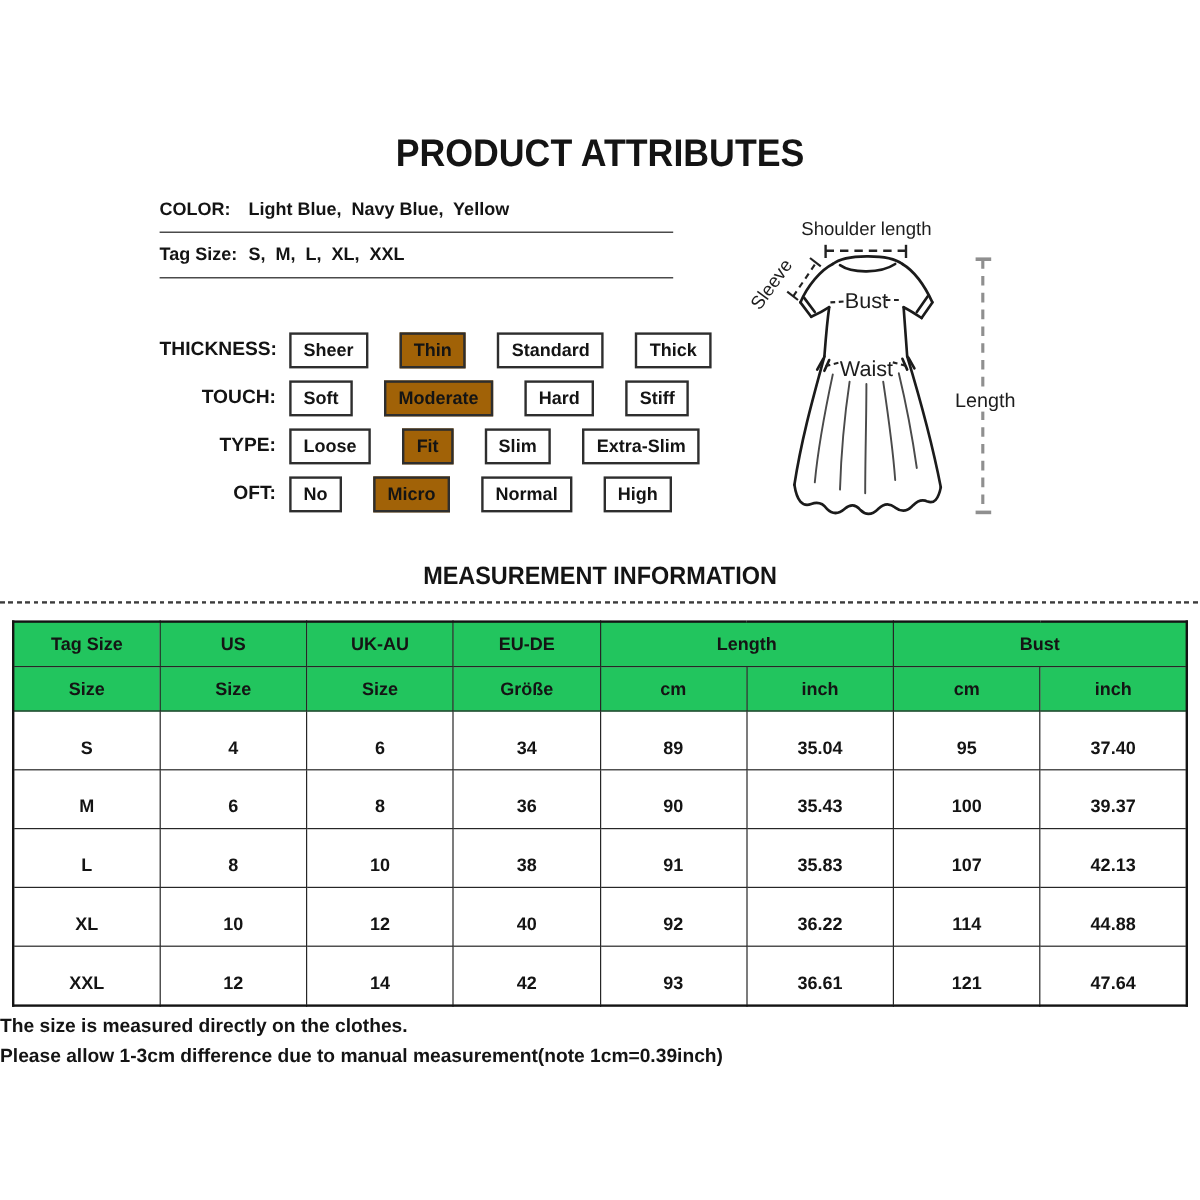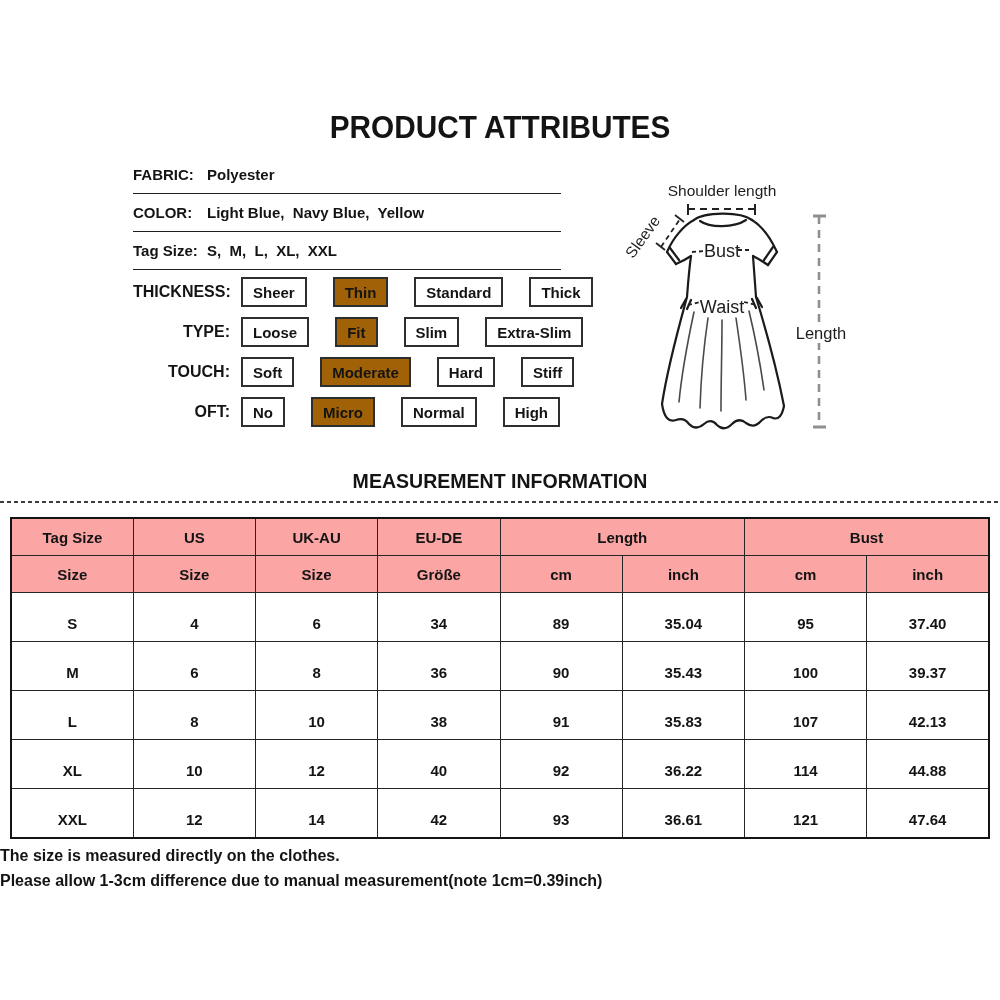--- a/index.html
+++ b/index.html
@@ -38,68 +38,64 @@
     position:absolute; top:501px; left:0; width:1000px; height:2px;
     background:repeating-linear-gradient(90deg,#3c3c3c 0 4px,transparent 4px 7px);
   }
   table.size-table {
     position:absolute; left:10px; top:517px; width:980px;
     border-collapse:collapse; table-layout:fixed; border:2px solid #141414;
   }
   .size-table th, .size-table td {
     border:1px solid #262626; text-align:center; font-weight:bold; font-size:15px; padding:0;
   }
-  .size-table thead th { background:#fca5a5; height:36px; }
+  .size-table thead th { background:#22c55e; height:36px; }
   .size-table tbody td { height:49px; box-sizing:border-box; padding-top:13px; vertical-align:middle; }
   
   .foot1, .foot2 { position:absolute; left:0; width:1000px; font-weight:bold; }
   .foot1 { top:847px; font-size:16px; }
   .foot2 { top:872px; font-size:16px; }
 </style>
 </head>
 <body>
 
 <div class="page-title">PRODUCT ATTRIBUTES</div>
 
 <div class="specs">
   <div class="spec-row">
-    <span class="spec-label">FABRIC:</span>
-    <span class="spec-value">Polyester</span>
-  </div>
-  <div class="spec-row">
     <span class="spec-label">COLOR:</span>
     <span class="spec-value">Light Blue,  Navy Blue,  Yellow</span>
   </div>
   <div class="spec-row">
     <span class="spec-label">Tag Size:</span>
     <span class="spec-value">S,  M,  L,  XL,  XXL</span>
   </div>
 </div>
 
 <div class="options">
   <div class="opt-row">
     <span class="opt-label">THICKNESS:</span>
     <span class="chip">Sheer</span>
     <span class="chip selected">Thin</span>
     <span class="chip">Standard</span>
     <span class="chip">Thick</span>
   </div>
   <div class="opt-row">
+    <span class="opt-label">TOUCH:</span>
+    <span class="chip">Soft</span>
+    <span class="chip selected">Moderate</span>
+    <span class="chip">Hard</span>
+    <span class="chip">Stiff</span>
+  </div>
+  <div class="opt-row">
     <span class="opt-label">TYPE:</span>
     <span class="chip">Loose</span>
     <span class="chip selected">Fit</span>
     <span class="chip">Slim</span>
     <span class="chip">Extra-Slim</span>
-  </div>
-  <div class="opt-row">
-    <span class="opt-label">TOUCH:</span>
-    <span class="chip">Soft</span>
-    <span class="chip selected">Moderate</span>
-    <span class="chip">Hard</span>
-    <span class="chip">Stiff</span>
   </div>
   <div class="opt-row">
     <span class="opt-label">OFT:</span>
     <span class="chip">No</span>
     <span class="chip selected">Micro</span>
     <span class="chip">Normal</span>
     <span class="chip">High</span>
   </div>
 </div>
 

